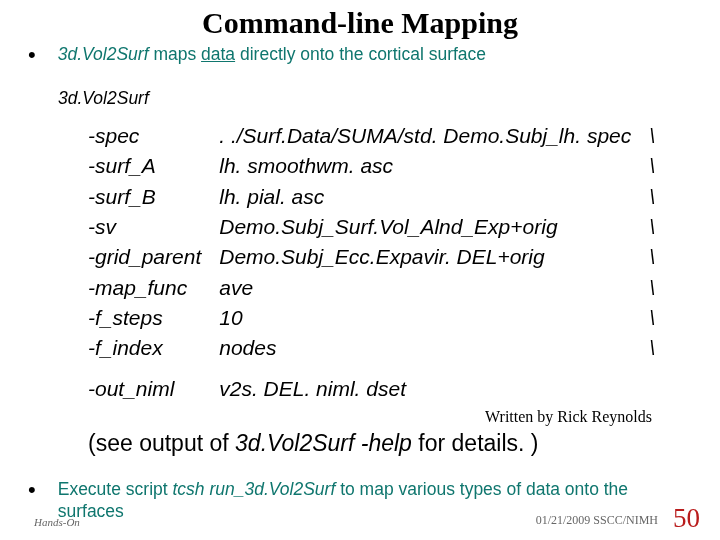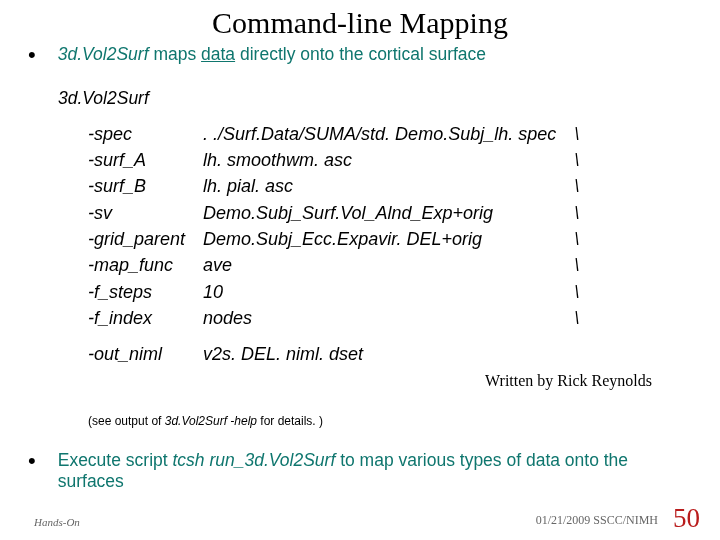--- a/index.html
+++ b/index.html
@@ -15,21 +15,21 @@
   }
   .slide {
     width: 100%;
     height: 100%;
     padding: 6px 28px 0 28px;
     position: relative;
   }
   .title {
     font-family: "Times New Roman", Times, serif;
     font-size: 30px;
-    font-weight: 400;
+    font-weight: 700;
     text-align: center;
     margin: 0 0 4px 0;
   }
   .bullet-row {
     display: flex;
     align-items: flex-start;
     margin-top: 2px;
   }
   .bullet-dot {
     font-size: 22px;
@@ -45,21 +45,21 @@
   }
   .italic { font-style: italic; }
   .underline { text-decoration: underline; }
   .cmd-name {
     font-size: 17.5px;
     margin: 22px 0 12px 30px;
     font-style: italic;
   }
   .cmd-block {
     margin-left: 60px;
-    font-size: 18px;
+    font-size: 21px;
   }
   .cmd-table {
     border-collapse: collapse;
   }
   .cmd-table td {
     padding: 1px 0;
     vertical-align: top;
     line-height: 1.35;
   }
   .cmd-table td.flag {
@@ -75,22 +75,22 @@
     font-style: italic;
   }
   .gap-row td { height: 10px; }
   .written-by {
     font-family: "Times New Roman", Times, serif;
     font-size: 16px;
     text-align: right;
     margin: 4px 40px 0 0;
   }
   .see-output {
-    font-size: 12px;
-    margin: 24px 0 0 60px;
+    font-size: 23px;
+    margin: 4px 0 0 60px;
   }
   .bullet2 {
     margin-top: 22px;
   }
   .footer {
     position: absolute;
     bottom: 6px;
     left: 0;
     right: 0;
     height: 30px;

